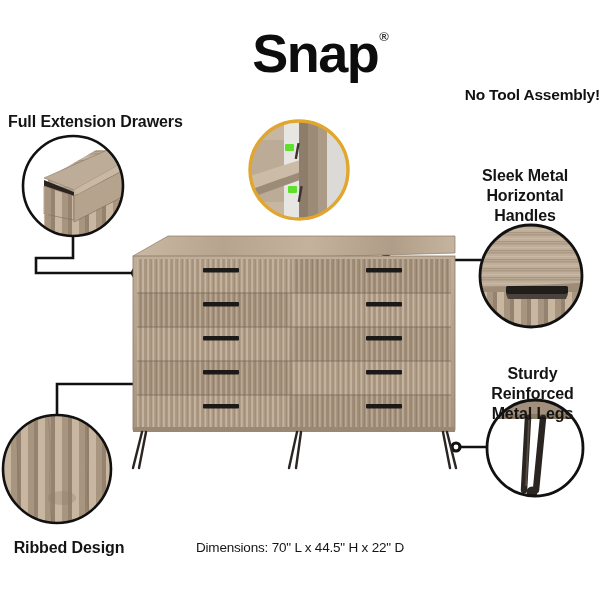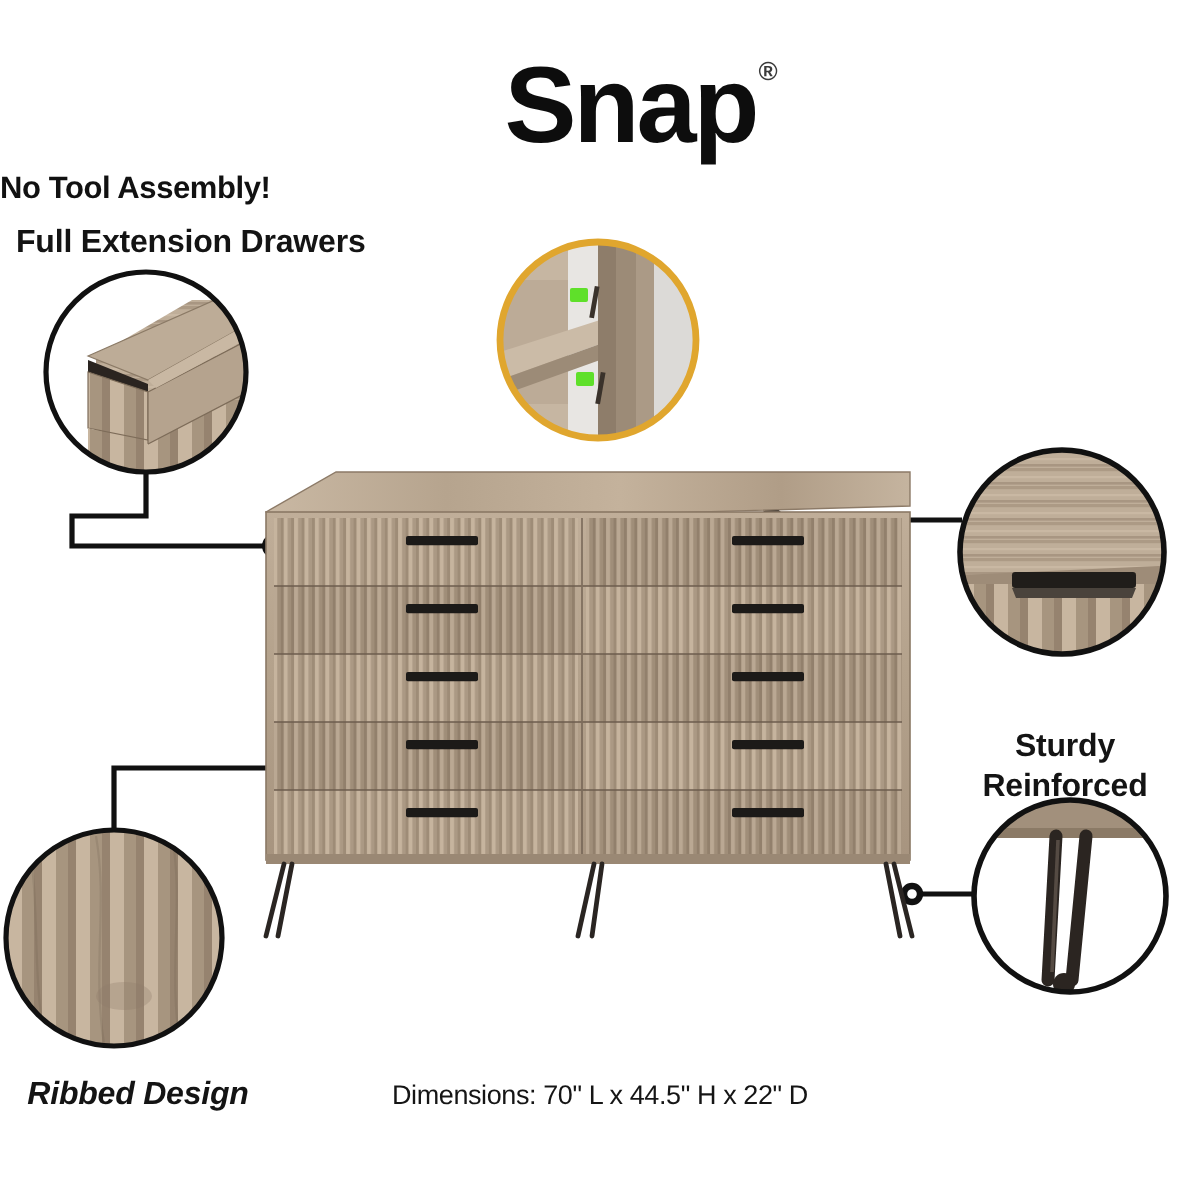--- a/index.html
+++ b/index.html
@@ -19,34 +19,34 @@
     font-size:54px;font-weight:bold;letter-spacing:-1.5px;
     color:#0d0d0d;line-height:1;padding-left:20px;
   }
   .brand .reg{
     font-size:13px;font-weight:bold;vertical-align:super;
     letter-spacing:0;position:relative;top:-12px;left:1px;
     color:#3a3a3a;
   }
   .tagline{
     position:absolute;left:0;top:86px;width:600px;
-    text-align:left;font-size:15.5px;font-weight:bold;
+    text-align:right;font-size:15.5px;font-weight:bold;
     color:#111;letter-spacing:-0.2px;
   }
 
   
   .label{
     position:absolute;font-size:16px;font-weight:bold;color:#141414;
     line-height:1.25;letter-spacing:-0.1px;
   }
   .label.center{text-align:center;}
   #lbl-full-ext{left:8px;top:112px;}
   #lbl-handles{left:455px;top:166px;width:140px;}
   #lbl-legs{left:470px;top:364px;width:125px;}
-  #lbl-ribbed{left:4px;top:538px;width:130px;text-align:center;font-style:italic;}
+  #lbl-ribbed{left:4px;top:538px;width:130px;text-align:center;}
   .dims{
     position:absolute;left:0;top:540px;width:600px;text-align:center;
     font-size:13.5px;color:#151515;letter-spacing:-0.2px;
   }
 
   
   svg{position:absolute;left:0;top:0;}
 </style>
 </head>
 <body>
@@ -281,22 +281,27 @@
         </g>
         <ellipse cx="62" cy="498" rx="14" ry="7" fill="#8e7c69" opacity="0.3"></ellipse>
       </g>
       <circle cx="57" cy="469" r="54" fill="none" stroke="#111" stroke-width="2.6"></circle>
     </g>
 
   </svg>
 
   <div class="label" id="lbl-full-ext">Full Extension Drawers</div>
 
+  <div class="label center" id="lbl-handles">
+    <div>Sleek Metal Horizontal</div>
+    <div>Handles</div>
+  </div>
 
   <div class="label center" id="lbl-legs">
     <div>Sturdy Reinforced</div>
+    <div>Metal Legs</div>
   </div>
 
   <div class="label" id="lbl-ribbed">Ribbed Design</div>
 
   <div class="dims">Dimensions: 70" L x 44.5" H x 22" D</div>
 
 </div>
 
 </body></html>

